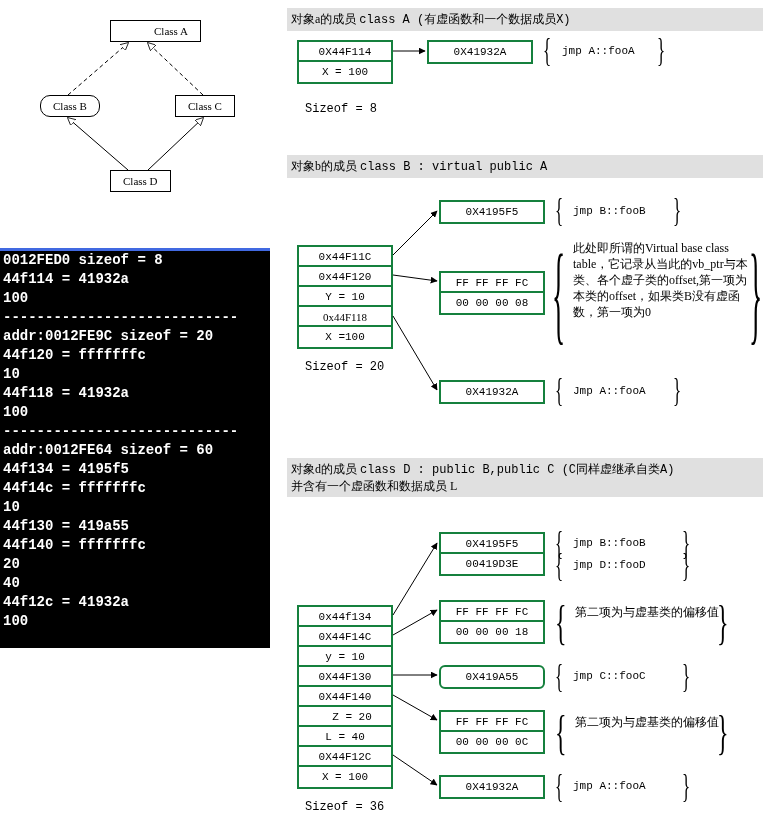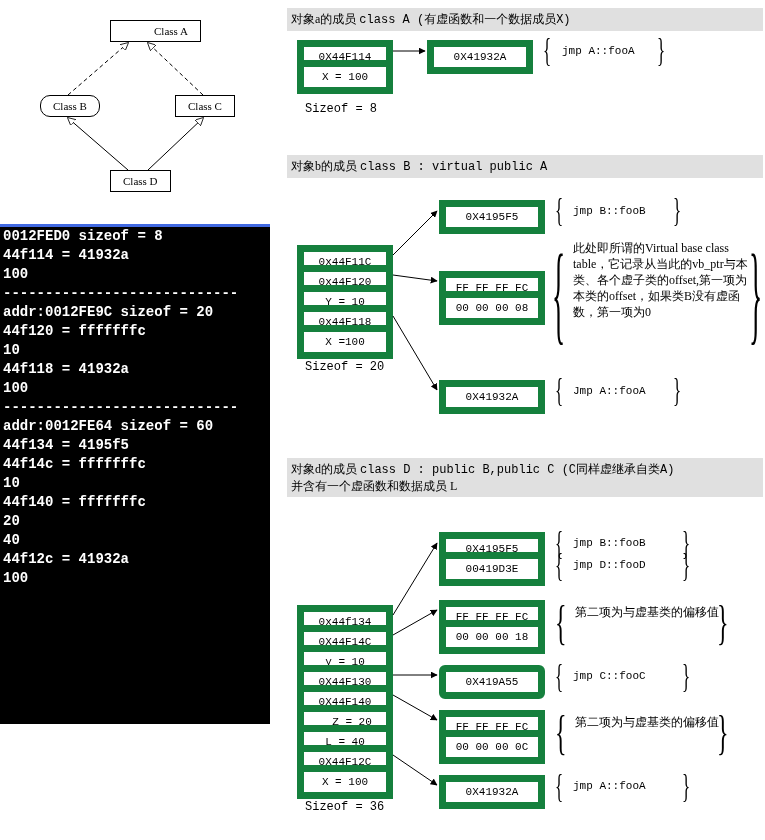--- a/index.html
+++ b/index.html
@@ -4,30 +4,30 @@
 <style>
   * { box-sizing: border-box; margin: 0; padding: 0; }
   body { font-family: "SimSun", "宋体", serif; font-size: 12px; background: #fff; color: #000; width: 765px; }
   .page { position: relative; width: 765px; height: 840px; }
 
   
   .uml { position: absolute; left: 20px; top: 10px; width: 240px; height: 200px; }
   .uml-box { position: absolute; border: 1px solid #000; padding: 4px 12px; background: #fff; font-size: 11px; }
 
   
-  .console { position: absolute; left: 0; top: 224px; width: 270px; height: 500px; background: #000; border-top: 3px solid #4169E1; }
+  .console { position: absolute; left: 0; top: 248px; width: 270px; height: 400px; background: #000; border-top: 3px solid #4169E1; }
   .console .line { color: #fff; font-family: "Courier New", monospace; font-size: 14px; font-weight: bold; padding-left: 3px; line-height: 19px; white-space: pre; }
   .console .dashline { color: #fff; font-family: "Courier New", monospace; font-size: 14px; font-weight: bold; line-height: 19px; overflow: hidden; white-space: nowrap; padding-left: 3px; }
 
   
   .section-header { position: absolute; left: 287px; width: 476px; background: #e0e0e0; color: #000; padding: 3px 4px; font-size: 12px; }
   .mono { font-family: "Courier New", monospace; }
 
   .diag { position: absolute; }
-  .cell { border: 7px solid #15803d; position: absolute; font-family: "Courier New", monospace; font-size: 11px; text-align: center; padding: 3px 6px; background: #fff; line-height: 14px; }
+  .cell { border: 2px solid #15803d; position: absolute; font-family: "Courier New", monospace; font-size: 11px; text-align: center; padding: 3px 6px; background: #fff; line-height: 14px; }
   .cell-wide { width: 96px; }
   .cell-mid { width: 106px; }
   .brace { position: absolute; font-size: 34px; font-family: "Cambria Math", serif; transform: scaleX(0.5); transform-origin: left center; }
   .ann { position: absolute; font-family: "Courier New", monospace; font-size: 11px; line-height: 15px; }
   .ann-cn { position: absolute; font-size: 12px; line-height: 16px; }
   .sizeof { position: absolute; font-family: "Courier New", monospace; font-size: 12px; }
 
   svg.conn { position: absolute; left: 0; top: 0; pointer-events: none; }
   .big-brace { position: absolute; font-family: "Cambria Math", serif; }
 </style>
@@ -62,20 +62,21 @@
     <div class="line">addr:0012FE9C sizeof = 20</div>
     <div class="line">44f120 = fffffffc</div>
     <div class="line">10</div>
     <div class="line">44f118 = 41932a</div>
     <div class="line">100</div>
     <div class="dashline">----------------------------</div>
     <div class="line">addr:0012FE64 sizeof = 60</div>
     <div class="line">44f134 = 4195f5</div>
     <div class="line">44f14c = fffffffc</div>
     <div class="line">10</div>
+    <div class="line">44f130 = 419a55</div>
     <div class="line">44f140 = fffffffc</div>
     <div class="line">20</div>
     <div class="line">40</div>
     <div class="line">44f12c = 41932a</div>
     <div class="line">100</div>
   </div>
 
   <div class="section-header" style="top:8px;">
     <span>对象a的成员   </span><span class="mono">class A (有虚函数和一个数据成员X)</span>
   </div>
@@ -97,21 +98,21 @@
     <div class="sizeof" style="left:18px; top:62px;">Sizeof = 8</div>
   </div>
 
   <div class="section-header" style="top:155px;">
     <span>对象b的成员   </span><span class="mono">class B : virtual public A</span>
   </div>
   <div class="diag" style="left:287px; top:185px; width:476px; height:260px;">
     <div class="cell cell-wide" style="left:10px; top:60px;">0x44F11C</div>
     <div class="cell cell-wide" style="left:10px; top:80px;">0x44F120</div>
     <div class="cell cell-wide" style="left:10px; top:100px;">Y = 10</div>
-    <div class="cell cell-wide" style="left:10px; top:120px;">0x44F118</div>
+    <div class="cell cell-wide" style="left:10px; top:120px;font-family:Liberation Serif, serif;">0x44F118</div>
     <div class="cell cell-wide" style="left:10px; top:140px;">X =100</div>
 
     <div class="cell cell-mid" style="left:152px; top:15px;">0X4195F5</div>
     <div class="cell cell-mid" style="left:152px; top:86px;">FF FF FF FC</div>
     <div class="cell cell-mid" style="left:152px; top:106px;">00 00 00 08</div>
     <div class="cell cell-mid" style="left:152px; top:195px;">0X41932A</div>
 
     <div class="brace" style="left:268px; top:6px;">{</div>
     <div class="ann" style="left:286px; top:19px;">jmp  B::fooB</div>
     <div class="brace" style="left:386px; top:6px;">}</div>

